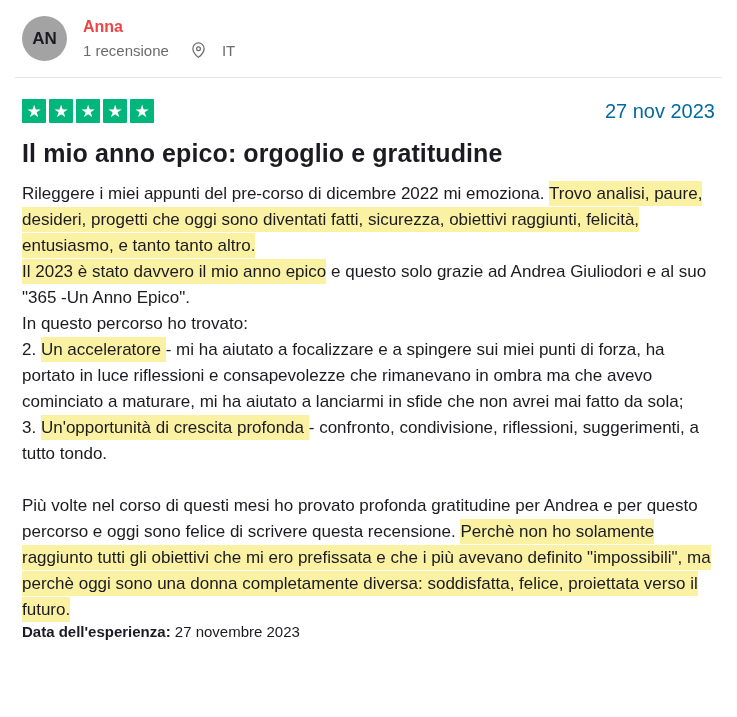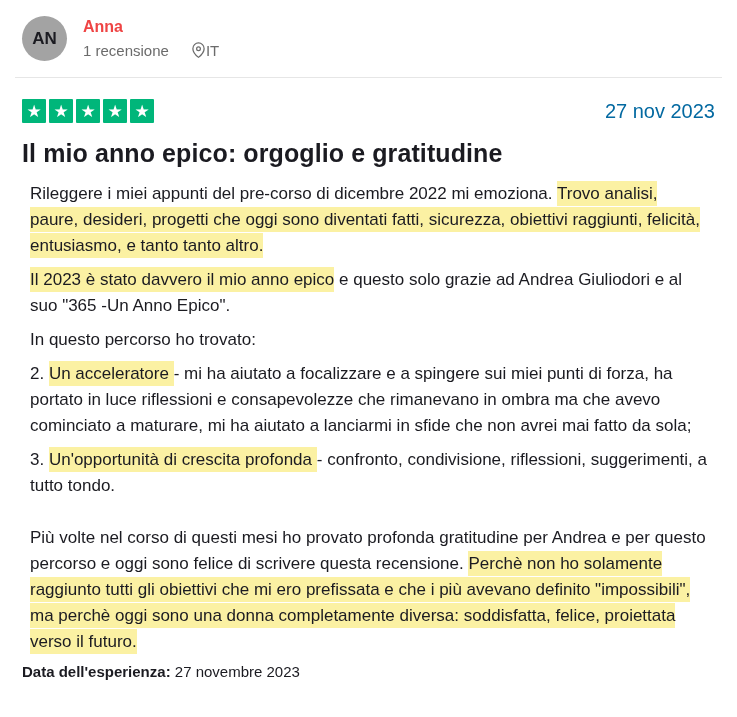--- a/index.html
+++ b/index.html
@@ -18,41 +18,41 @@
   .avatar {
     width: 45px; height: 45px; border-radius: 50%;
     background: #a3a3a3;
     display: flex; align-items: center; justify-content: center;
     font-weight: 700; font-size: 17px; color: #1b1b21;
     flex: 0 0 auto; cursor: pointer;
   }
   .reviewer-info { display: flex; flex-direction: column; gap: 6px; }
   .reviewer-name { font-weight: 700; font-size: 16px; color: #ef4444; cursor: pointer; }
   .reviewer-meta { display: flex; align-items: flex-end; gap: 22px; font-size: 15px; color: #6b6b6b; }
-  .loc { display: flex; align-items: center; gap: 0; }
+  .loc { display: flex; align-items: center; gap: 16px; }
   .loc svg { display: block; }
 
   .divider { border: none; border-top: 1px solid #e6e6e6; margin: 16px -7px 0 -7px; }
 
   
   .review-head { display: flex; align-items: center; justify-content: space-between; margin-top: 21px; }
   .stars { display: flex; gap: 3px; }
   .star-box {
     width: 24px; height: 24px; background: #00B67A; border-radius: 1px;
     color: #ffffff; font-size: 17px; line-height: 24px; text-align: center;
     font-family: "DejaVu Sans", sans-serif;
   }
   .review-date { font-size: 20px; color: #0369a1; }
 
   
   .review-title { font-size: 25px; font-weight: 700; margin-top: 16px; letter-spacing: 0.1px; }
 
   
   .review-body { margin-top: 13px; font-size: 17px; line-height: 26px; }
-  .review-body p { margin: 8px; }
+  .review-body p { margin: 0; }
   .review-body p.spaced { margin-top: 26px; }
   .hl {
     background: #FBF1A3;
     padding: 3px 0;
     -webkit-box-decoration-break: clone;
     box-decoration-break: clone;
   }
 
   
   .exp-date { font-size: 15px; color: #1b1b21; }

